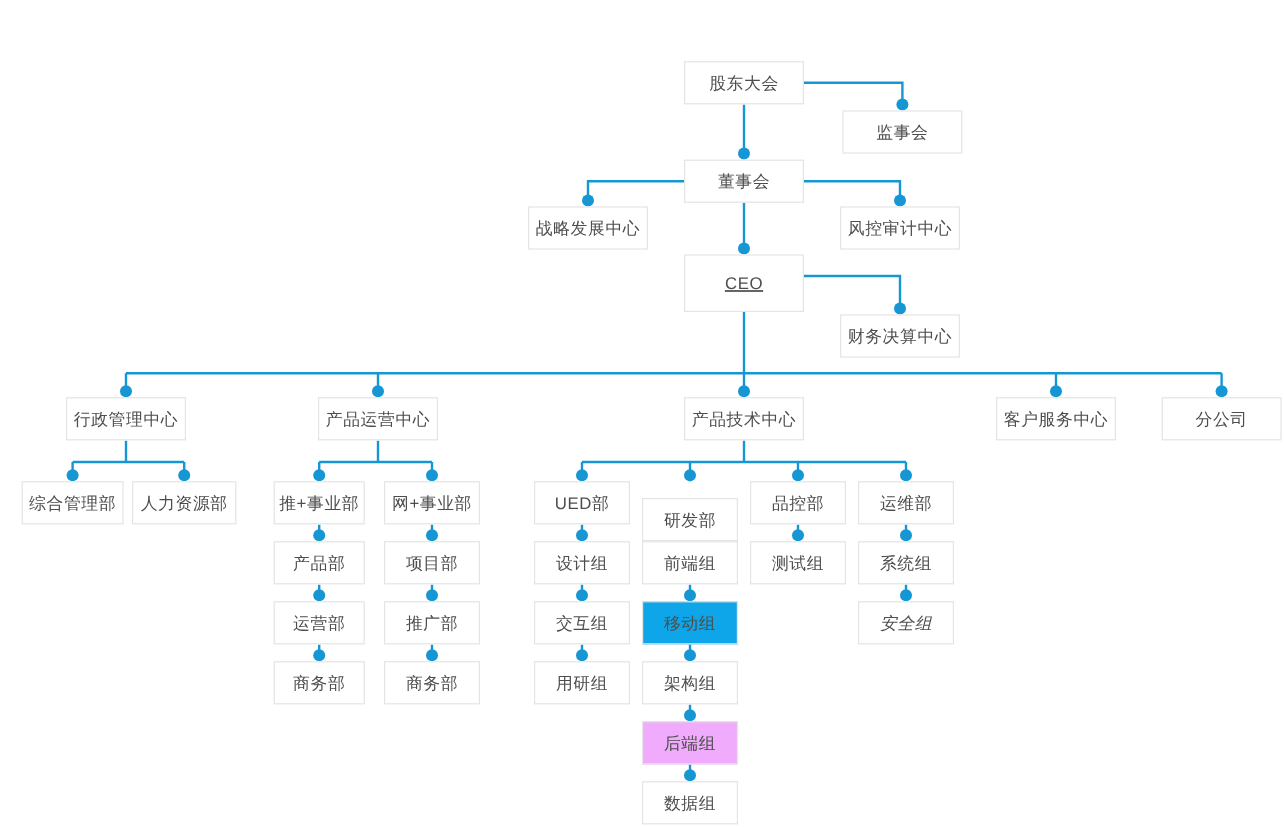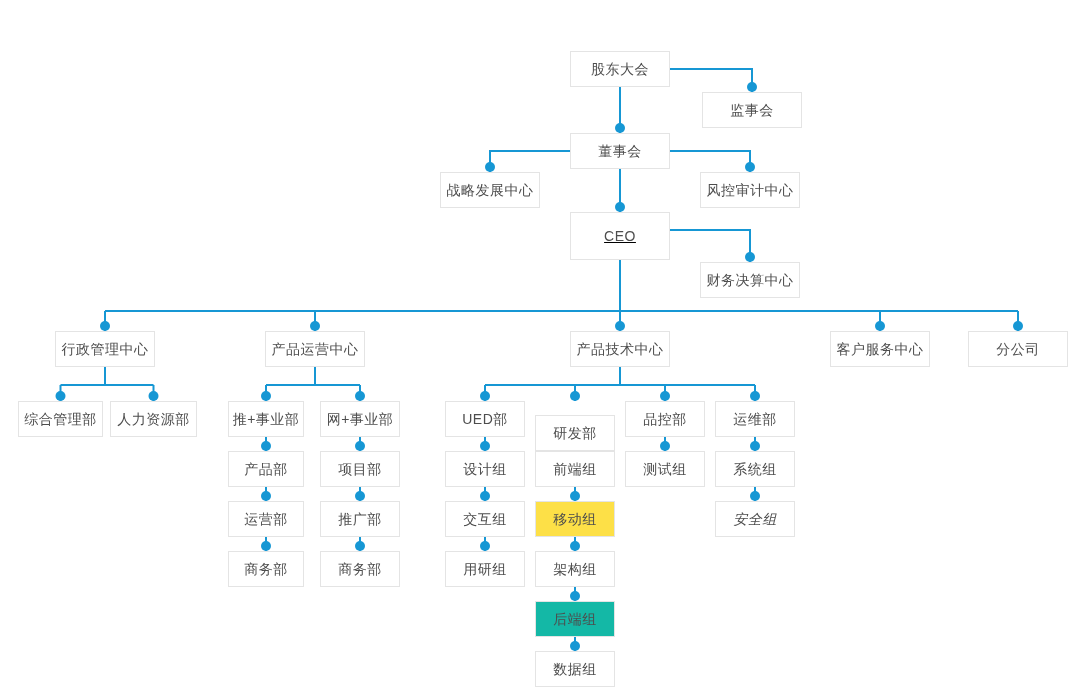--- a/index.html
+++ b/index.html
@@ -168,27 +168,27 @@
       </div>
       <div class="node" style="left: 445px; top: 501px; width: 80px; height: 36px; border-color: rgb(228, 228, 228); background: rgb(255, 255, 255);">
         <span class="label" style="color: rgb(77, 77, 77);">交互组</span>
       </div>
       <div class="node" style="left: 445px; top: 551px; width: 80px; height: 36px; border-color: rgb(228, 228, 228); background: rgb(255, 255, 255);">
         <span class="label" style="color: rgb(77, 77, 77);">用研组</span>
       </div>
       <div class="node" style="left: 535px; top: 451px; width: 80px; height: 36px; border-color: rgb(228, 228, 228); background: rgb(255, 255, 255);">
         <span class="label" style="color: rgb(77, 77, 77);">前端组</span>
       </div>
-      <div class="node" style="left: 535px; top: 501px; width: 80px; height: 36px; border-color: rgb(228, 228, 228); background: #fde047;">
+      <div class="node" style="left: 535px; top: 501px; width: 80px; height: 36px; border-color: rgb(228, 228, 228); background: #0ea5e9;">
         <span class="label" style="color: rgb(77, 77, 77);">移动组</span>
       </div>
       <div class="node" style="left: 535px; top: 551px; width: 80px; height: 36px; border-color: rgb(228, 228, 228); background: rgb(255, 255, 255);">
         <span class="label" style="color: rgb(77, 77, 77);">架构组</span>
       </div>
-      <div class="node" style="left: 535px; top: 601px; width: 80px; height: 36px; border-color: rgb(228, 228, 228); background: #14b8a6;">
+      <div class="node" style="left: 535px; top: 601px; width: 80px; height: 36px; border-color: rgb(228, 228, 228); background: #f0abfc;">
         <span class="label" style="color: rgb(77, 77, 77);">后端组</span>
       </div>
       <div class="node" style="left: 535px; top: 651px; width: 80px; height: 36px; border-color: rgb(228, 228, 228); background: rgb(255, 255, 255);">
         <span class="label" style="color: rgb(77, 77, 77);">数据组</span>
       </div>
       <div class="node" style="left: 625px; top: 451px; width: 80px; height: 36px; border-color: rgb(228, 228, 228); background: rgb(255, 255, 255);">
         <span class="label" style="color: rgb(77, 77, 77);">测试组</span>
       </div>
       <div class="node" style="left: 715px; top: 451px; width: 80px; height: 36px; border-color: rgb(228, 228, 228); background: rgb(255, 255, 255);">
         <span class="label" style="color: rgb(77, 77, 77);">系统组</span>

